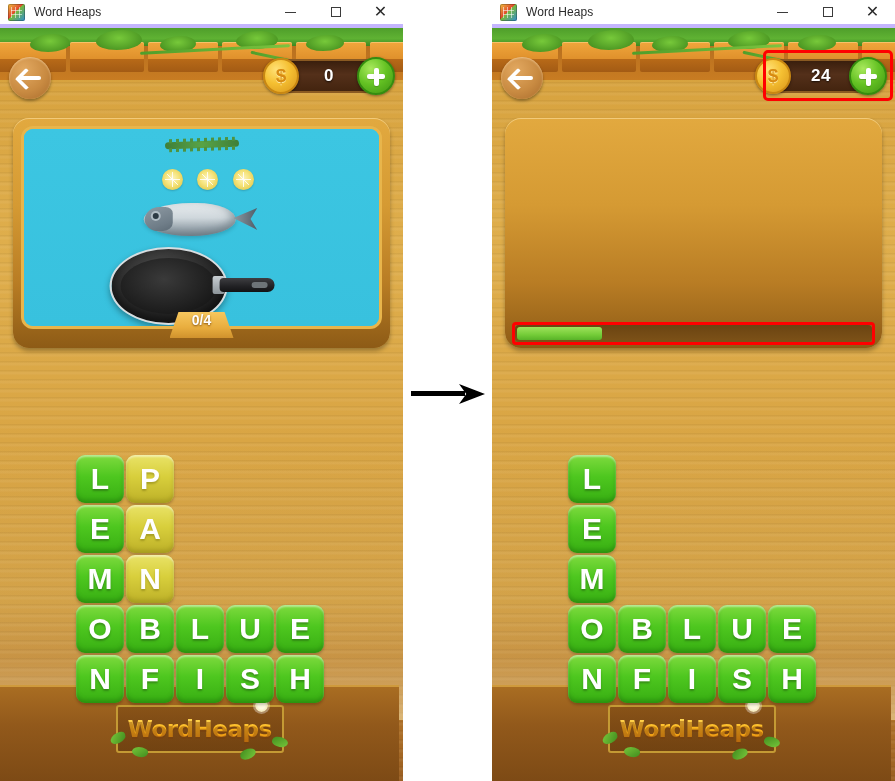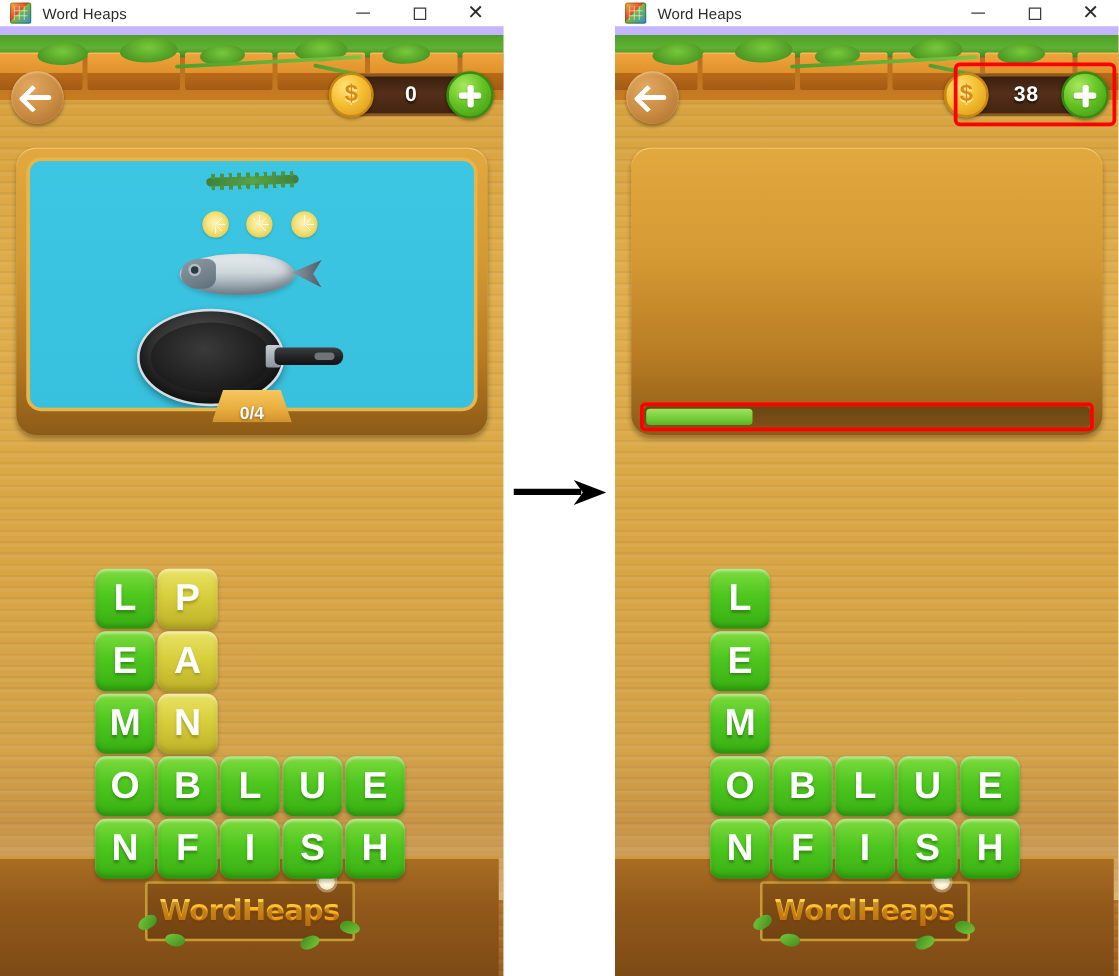--- a/index.html
+++ b/index.html
@@ -19,21 +19,21 @@
     width: 403px; height: 781px;
     background: #ffffff;
     overflow: hidden;
   }
   .window.left  { left: 0; }
   .window.right { left: 492px; width: 403px; }
 
   .titlebar {
     height: 28px; background: #ffffff;
     display: flex; align-items: center;
-    border-bottom: 7px solid #c4b5fd;
+    border-bottom: 4px solid #c4b5fd;
     position: relative; z-index: 20;
   }
   .app-icon {
     width: 17px; height: 17px; margin-left: 8px; margin-right: 9px;
     border-radius: 2px;
     background:
       linear-gradient(135deg, #f0c040 0%, #e0482c 45%, #7ab83a 46%, #2f8fd0 100%);
     position: relative; flex: 0 0 auto;
     box-shadow: inset 0 0 0 1px rgba(0,0,0,.25);
   }
@@ -262,21 +262,21 @@
     position: absolute; left: 103px; top: 29px; width: 12px; height: 18px;
     border-radius: 2px; background: linear-gradient(180deg, #c8ced2, #8d959a);
   }
 
   
   .progress-badge {
     position: absolute; left: 50%; bottom: -12px; transform: translateX(-50%);
     width: 64px; height: 26px;
     background: linear-gradient(180deg, #f7c75e 0%, #e8ad3e 60%, #d0922d 100%);
     clip-path: polygon(14% 0%, 86% 0%, 100% 100%, 0% 100%);
-    display: flex; align-items: flex-end; justify-content: center;
+    display: flex; align-items: flex-start; justify-content: center;
     z-index: 4;
   }
   .progress-badge span {
     color: #ffffff; font-size: 14px; font-weight: bold;
     text-shadow: 0 1px 2px rgba(120,70,10,.85);
   }
 
   
   .progress-bar-wrap {
     position: absolute; left: 10px; right: 10px; bottom: 6px; height: 17px;
@@ -529,21 +529,21 @@
         <div class="vine" style="left:250px;top:30px;width:70px;transform:rotate(12deg);"></div>
       </div>
 
       <div class="back-btn">
         <span class="back-arrow"></span>
       </div>
 
       <div class="coin-wrap">
         <div class="coin-icon">$</div>
         <div class="coin-bar">
-          <span class="coin-count">38</span>
+          <span class="coin-count">24</span>
         </div>
         <div class="plus-icon"></div>
       </div>
       <div class="coin-highlight"></div>
 
       <div class="puzzle-frame">
         <div class="progress-bar-wrap">
           <div class="progress-bar-fill" id="progress-fill" style="width: calc(25% - 4px);"></div>
         </div>
         <div class="progress-highlight"></div>

